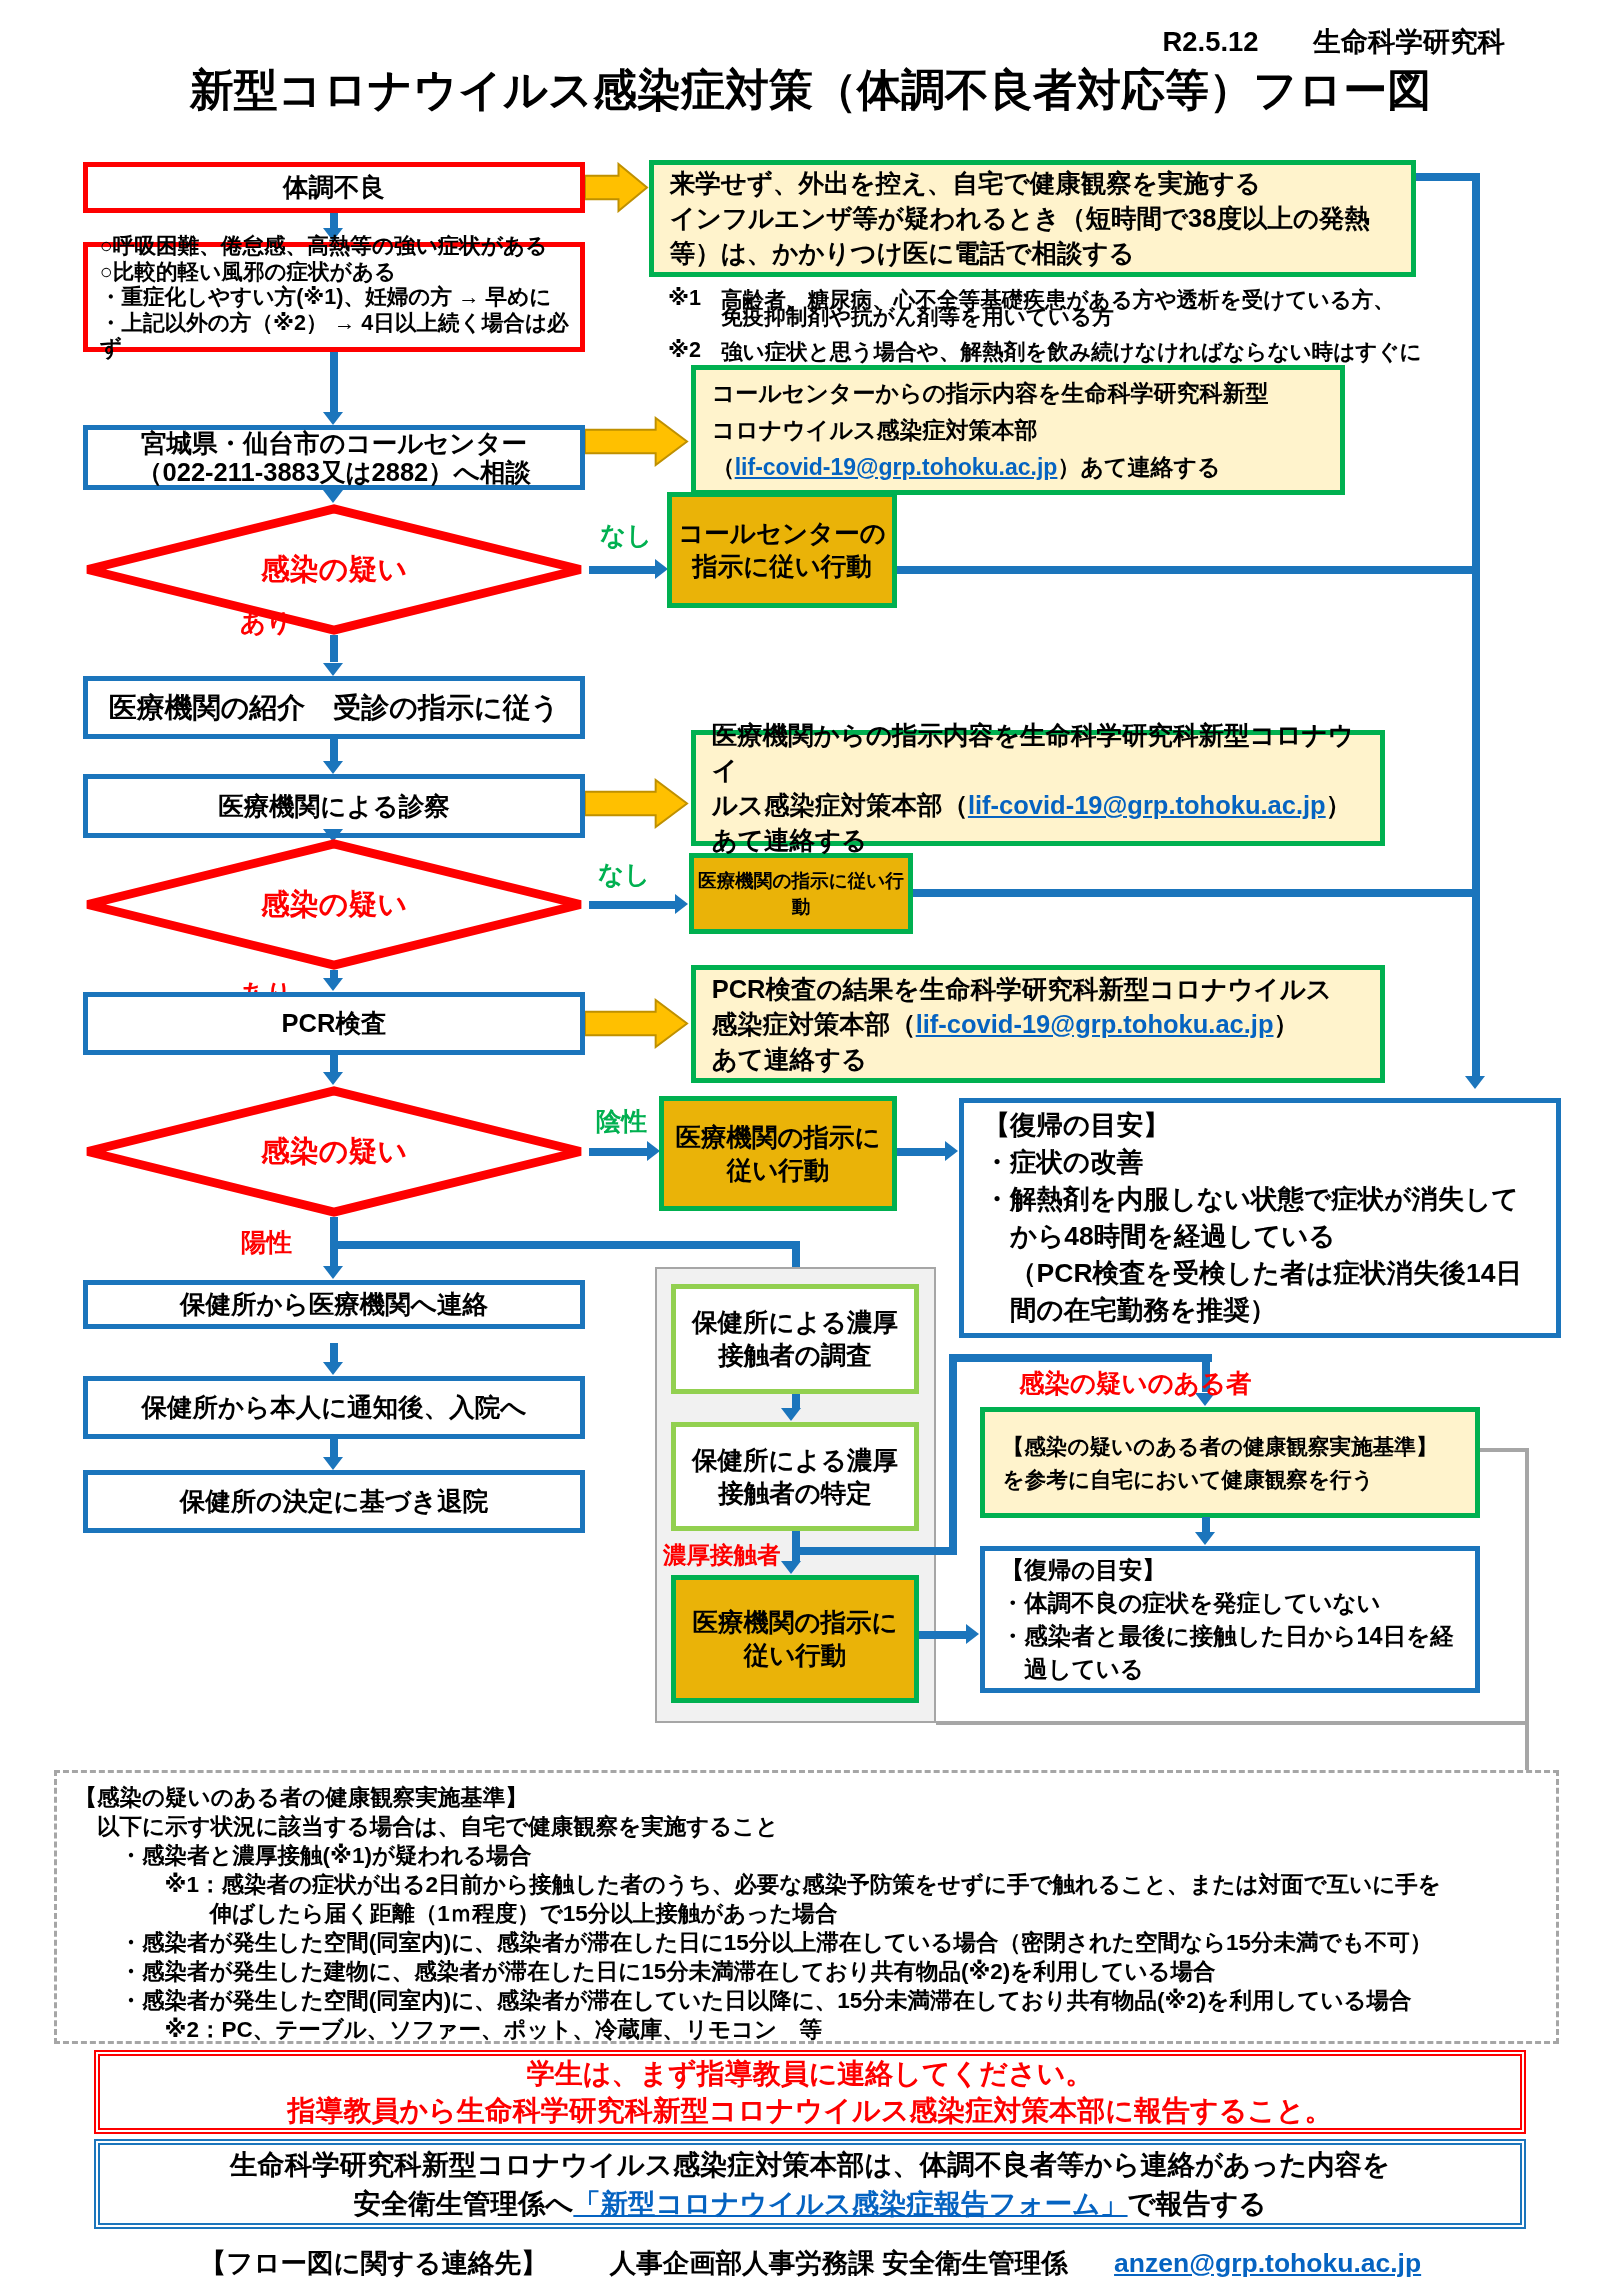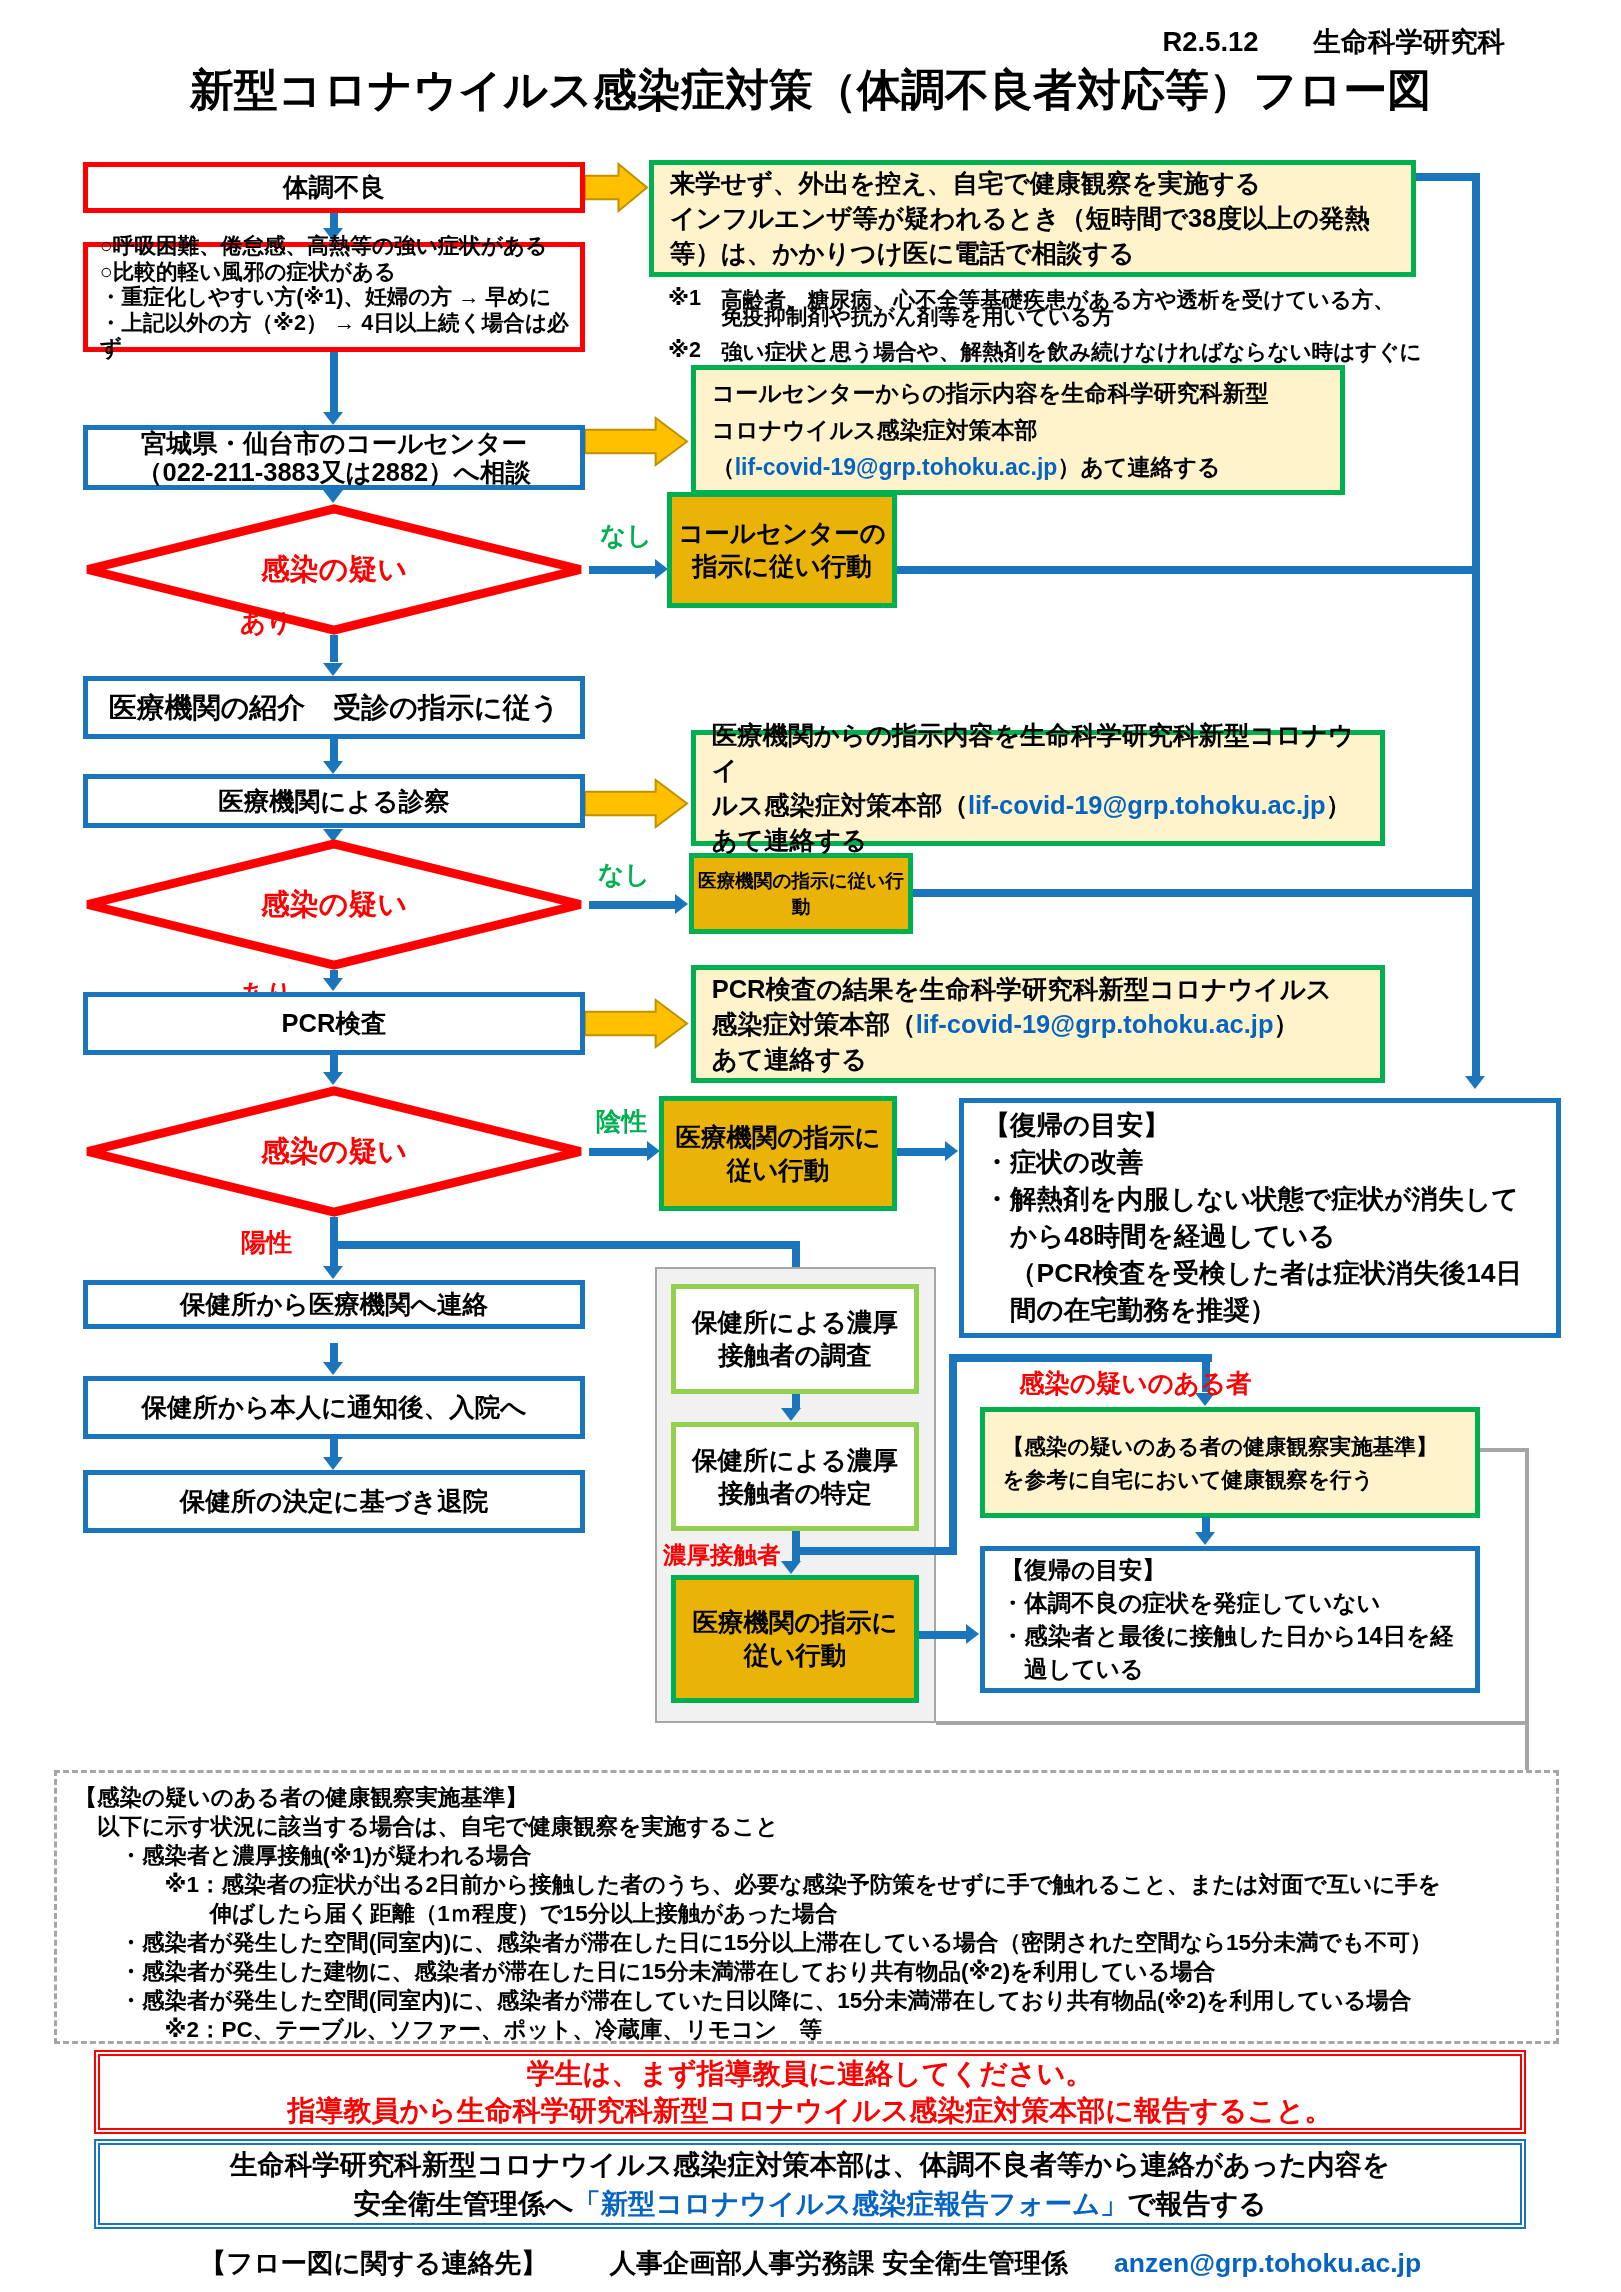--- a/index.html
+++ b/index.html
@@ -12,21 +12,21 @@
   .rd{border:5.9px solid #FE0000}
   .gn{border:5.9px solid #00B050;background:#eab308}
   .gnw{border:5.9px solid #00B050;background:#FFF3CC}
   .lg{border:5.9px solid #92D050;background:#fff}
   .ln{position:absolute;background:#1B75BC}
   .gl{position:absolute;background:#A6A6A6}
   .ahd{position:absolute;width:0;height:0;border-left:10.8px solid transparent;border-right:10.8px solid transparent;border-top:13.7px solid #1B75BC}
   .ahr{position:absolute;width:0;height:0;border-top:10.8px solid transparent;border-bottom:10.8px solid transparent;border-left:13.7px solid #1B75BC}
   .lb{position:absolute;font-weight:bold;white-space:nowrap}
   .grn{color:#00B050}.redt{color:#FE0000}
-  .lnk{color:#0563C1;cursor:pointer}
+  .lnk{color:#0563C1;text-decoration:underline;cursor:pointer}
   .dia{position:absolute}
   .dbl-r{border:2.9px solid #FE0000;outline:2px solid #FE0000;outline-offset:2.9px}
   .dbl-b{border:2.9px solid #1B75BC;outline:2px solid #1B75BC;outline-offset:2.9px}
   .oar{position:absolute}
 </style>
 </head>
 <body>
 
 <div id="page">
 
@@ -77,21 +77,21 @@
   <div class="ln" style="left:330px;top:635px;width:7.8px;height:27.4px"></div>
   <div class="ahd" style="left:323px;top:663px"></div>
 
   <div class="bx bl ctr" style="left:83px;top:676px;width:502px;height:63px;font-size:28px">
     <div>医療機関の紹介　受診の指示に従う</div>
   </div>
 
   <div class="ln" style="left:330px;top:739px;width:7.8px;height:21.6px"></div>
   <div class="ahd" style="left:323px;top:761px"></div>
 
-  <div class="bx bl ctr" style="left:83px;top:774px;width:502px;height:54px;font-size:25.5px">
+  <div class="bx bl ctr" style="left:83px;top:774px;width:502px;height:64px;font-size:25.5px">
     <div>医療機関による診察</div>
   </div>
 
   <div class="ahd" style="left:323px;top:829px"></div>
 
   <svg class="dia" style="left:79px;top:839px" width="510" height="131" viewBox="0 0 520 134">
     <polygon points="260,5 512,67 260,129 8,67" fill="#ffffff" stroke="#FE0000" stroke-width="9"></polygon>
   </svg>
   <div class="bx ctr" style="left:79px;top:839px;width:510px;height:131px;background:transparent;border:none;font-size:29px;color:#FE0000">
     <div>感染の疑い</div>

